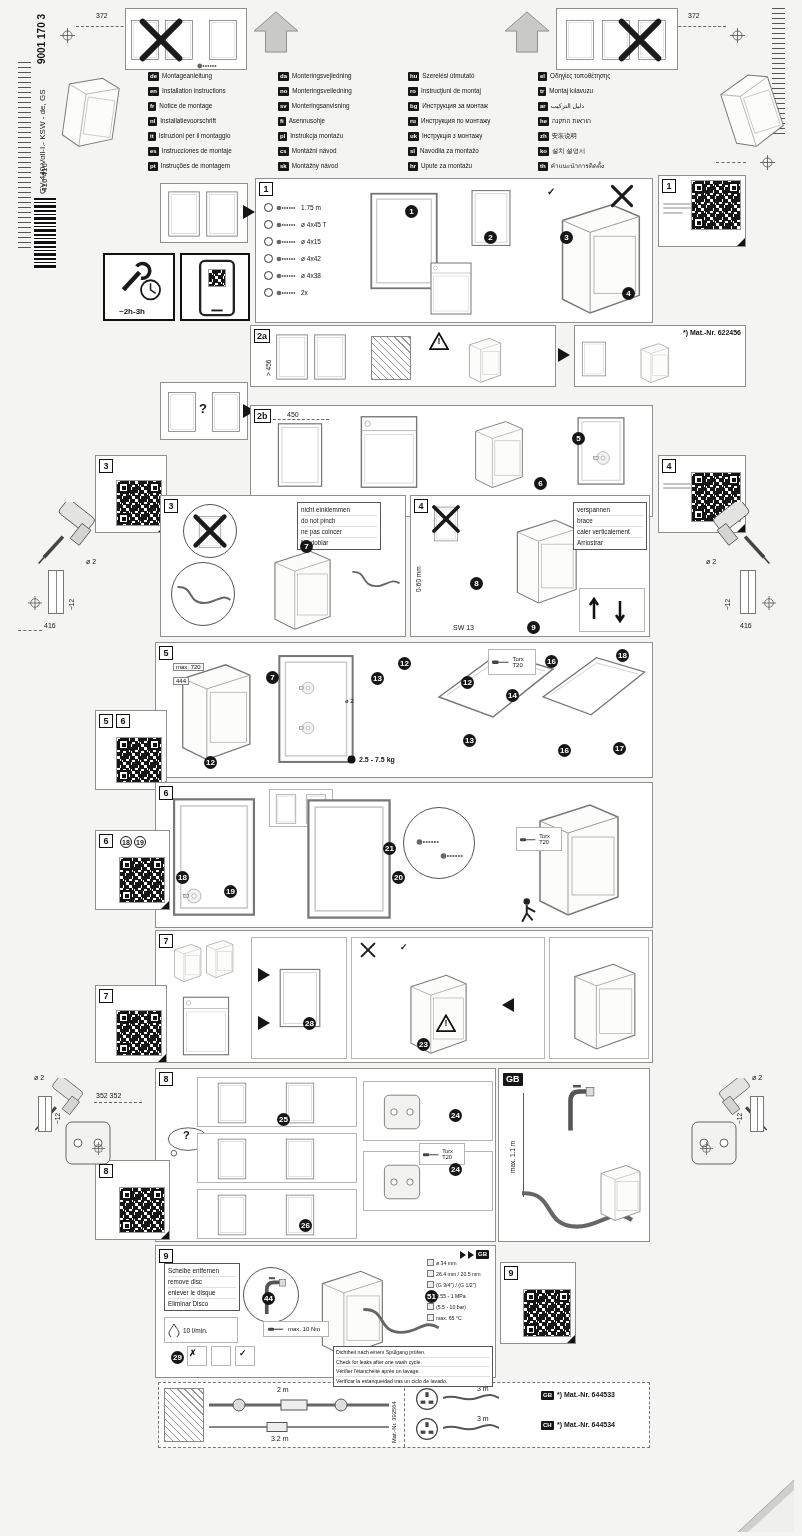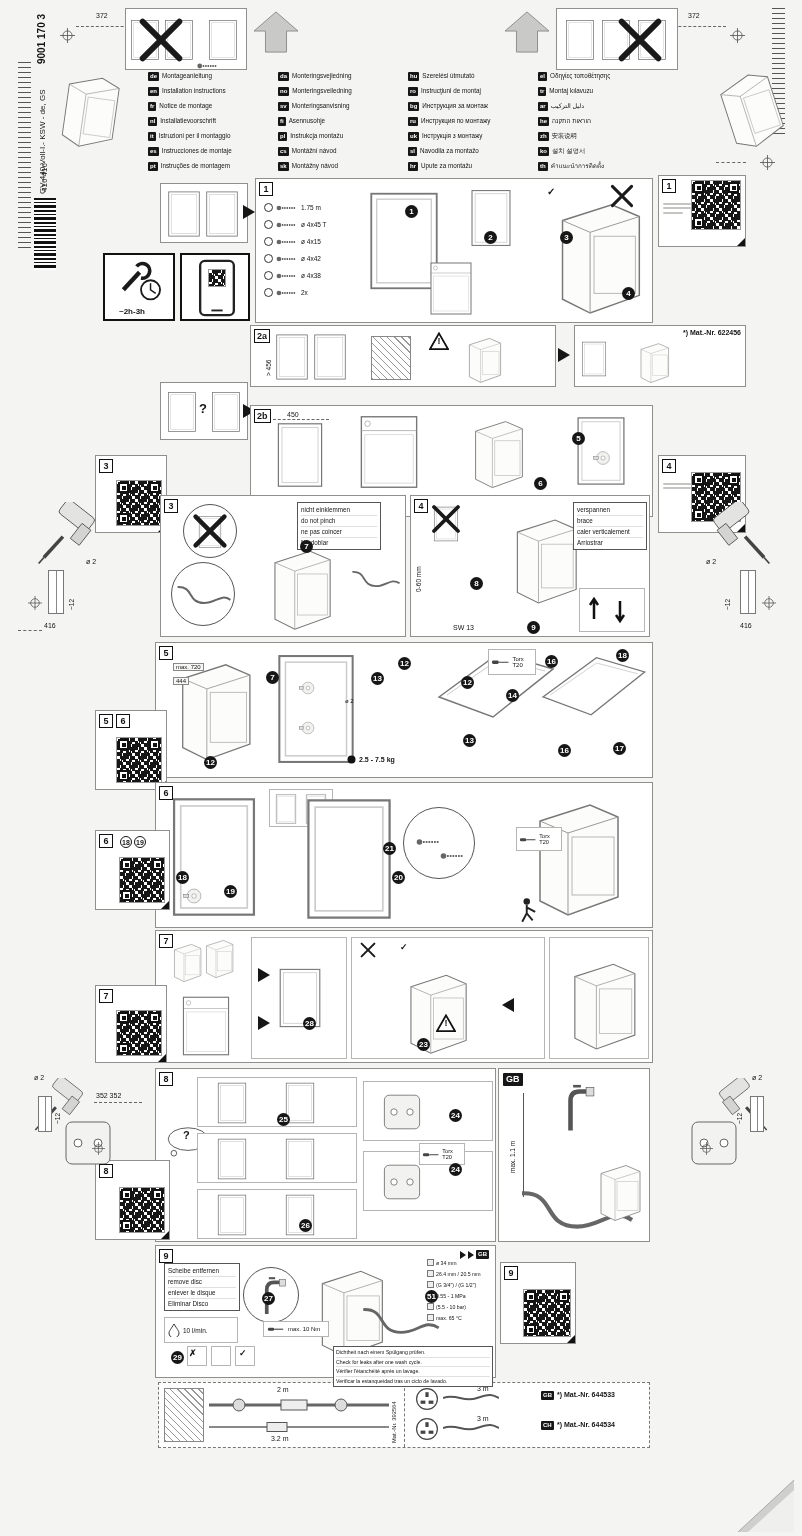--- a/index.html
+++ b/index.html
@@ -985,21 +985,21 @@
   <div class="circ" style="left:176px;top:871px">18</div>
   <div class="circ" style="left:224px;top:885px">19</div>
   <div class="circ" style="left:392px;top:871px">20</div>
   <div class="circ" style="left:383px;top:842px">21</div>
   <div class="circ" style="left:303px;top:1017px">28</div>
   <div class="circ" style="left:417px;top:1038px">23</div>
   <div class="circ" style="left:449px;top:1109px">24</div>
   <div class="circ" style="left:449px;top:1163px">24</div>
   <div class="circ" style="left:277px;top:1113px">25</div>
   <div class="circ" style="left:299px;top:1219px">26</div>
-  <div class="circ" style="left:262px;top:1292px">27</div>
+  <div class="circ" style="left:262px;top:1292px">44</div>
   <div class="circ" style="left:425px;top:1290px">51</div>
   <div class="circ" style="left:171px;top:1351px">29</div>
 
   <div class="abs" style="left:738px;top:1480px;width:56px;height:52px">
     <svg width="56" height="52">
         <path d="M0 52 L56 0 L56 52 Z" fill="#cfcfcd"></path>
         <path d="M10 52 L56 10 L56 52 Z" fill="#efefed"></path>
         <path d="M0 52 L56 0" stroke="#aaa"></path>
       </svg>
   </div>

